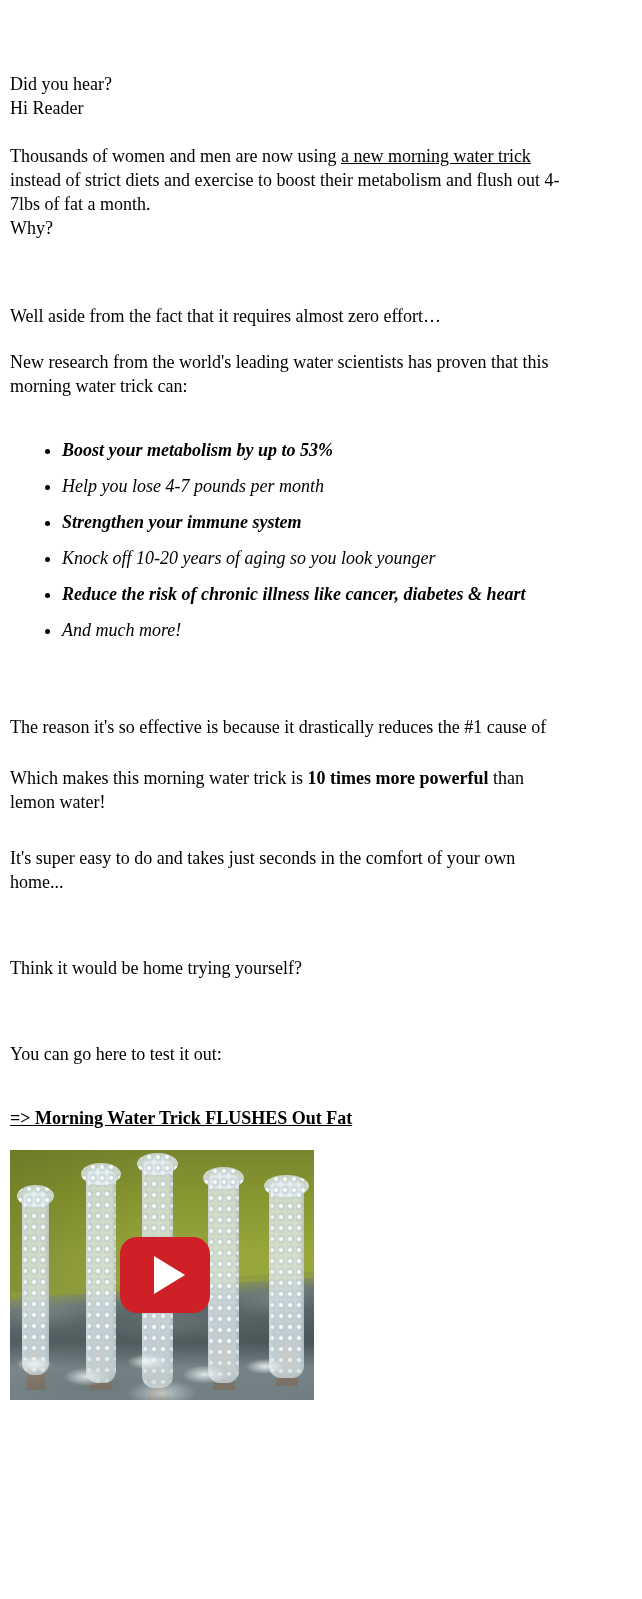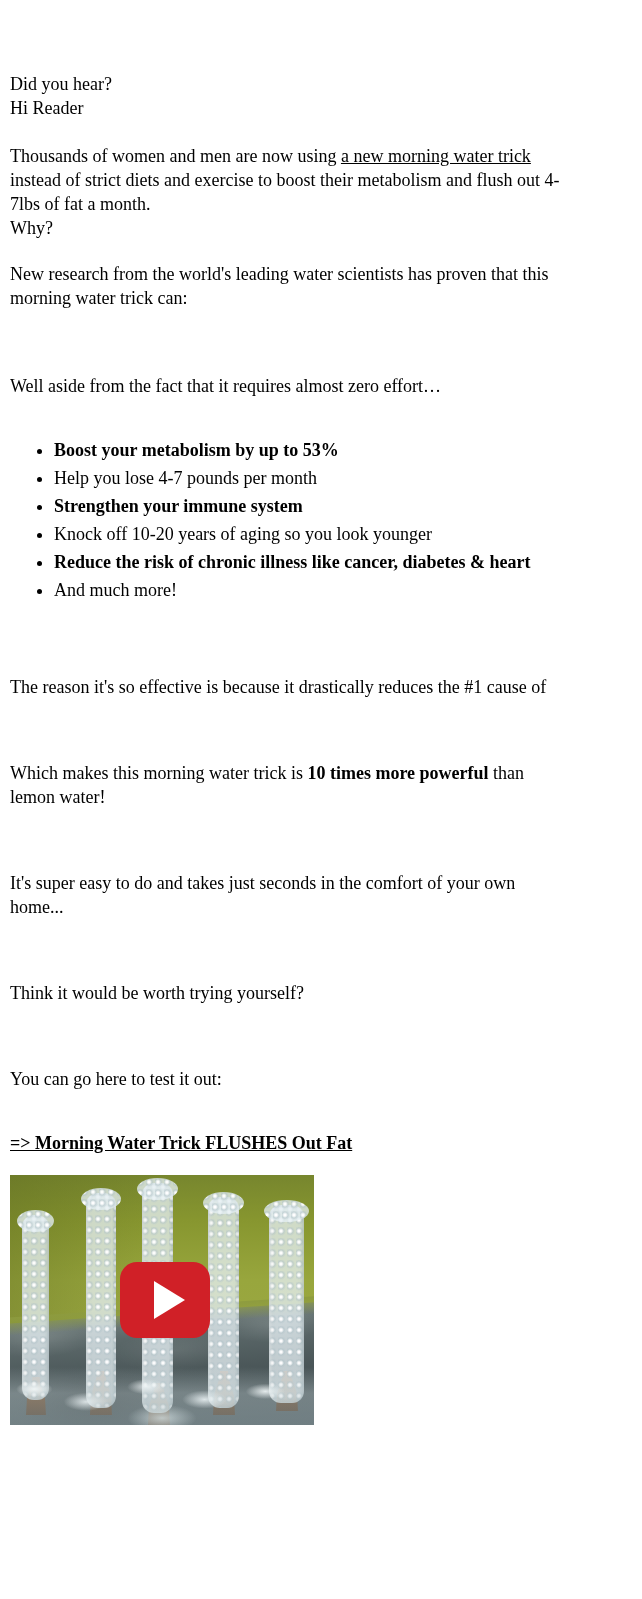--- a/index.html
+++ b/index.html
@@ -18,24 +18,24 @@
   .line { display: block; white-space: nowrap; }
   .b { font-weight: bold; }
   a { color: inherit; cursor: pointer; text-align: center; }
 
   .p2  { margin-top: 64px; }
   .p3  { margin-top: 24px; }
   .p4  { }
   .p5  { margin-top: 64px; }
   .p6  { margin-top: 22px; }
   ul.benefits { margin: 40px 0 0 0; padding: 0 0 0 40px; }
-  ul.benefits li { margin: 4px; }
+  ul.benefits li { margin: 12px; font-style: italic; }
   .p7  { margin-top: 73px; }
-  .p8  { margin-top: 62px; }
-  .p9  { margin-top: 62px; }
+  .p8  { margin-top: 27px; }
+  .p9  { margin-top: 32px; }
   .p10 { margin-top: 60px; }
   .p11 { margin-top: 62px; }
   .p12 { margin-top: 62px; }
   .p13 { margin-top: 40px; }
 
   
   .video {
     position: relative;
     margin-top: 20px;
     width: 304px;
@@ -126,26 +126,26 @@
   <p class="p p1">Hi Reader</p>
 
   <p class="p p3">
       <span class="line"><span>Thousands of women and men are now using </span><a href="#">a new morning water trick</a></span>
       <span class="line"><span>instead of strict diets and exercise to boost their metabolism and flush out 4-</span></span>
       <span class="line"><span>7lbs of fat a month.</span></span>
     </p>
 
   <p class="p p4">Why?</p>
 
+  <p class="p p5">Well aside from the fact that it requires almost zero effort…</p>
+
   <p class="p p6">
       <span class="line"><span>New research from the world's leading water scientists has proven that this</span></span>
       <span class="line"><span>morning water trick can:</span></span>
     </p>
-
-  <p class="p p5">Well aside from the fact that it requires almost zero effort…</p>
 
   <ul class="benefits">
     <li class="b">Boost your metabolism by up to 53%</li>
     <li>Help you lose 4-7 pounds per month</li>
     <li class="b">Strengthen your immune system</li>
     <li>Knock off 10-20 years of aging so you look younger</li>
     <li>
         <span class="line"><span class="b">Reduce the risk of chronic illness like cancer, diabetes &amp; heart</span></span>
       </li>
     <li>And much more!</li>
@@ -159,21 +159,21 @@
       <span class="line"><span>Which makes this morning water trick is </span><span class="b">10 times more powerful</span><span> than</span></span>
       <span class="line"><span>lemon water!</span></span>
     </p>
 
   <p class="p p9">
       <span class="line"><span>It's super easy to do and takes just seconds in the comfort of your own</span></span>
       <span class="line"><span>home...</span></span>
     </p>
 
 
-  <p class="p p11">Think it would be worth trying yourself?</p>
+  <p class="p p11">Think it would be home trying yourself?</p>
 
   <p class="p p12">You can go here to test it out:</p>
 
   <p class="p p13">
     <a class="b" href="#">=&gt; Morning Water Trick FLUSHES Out Fat</a>
   </p>
 
   <div class="video">
     <div class="grass"></div>
     <div class="stone"></div>

